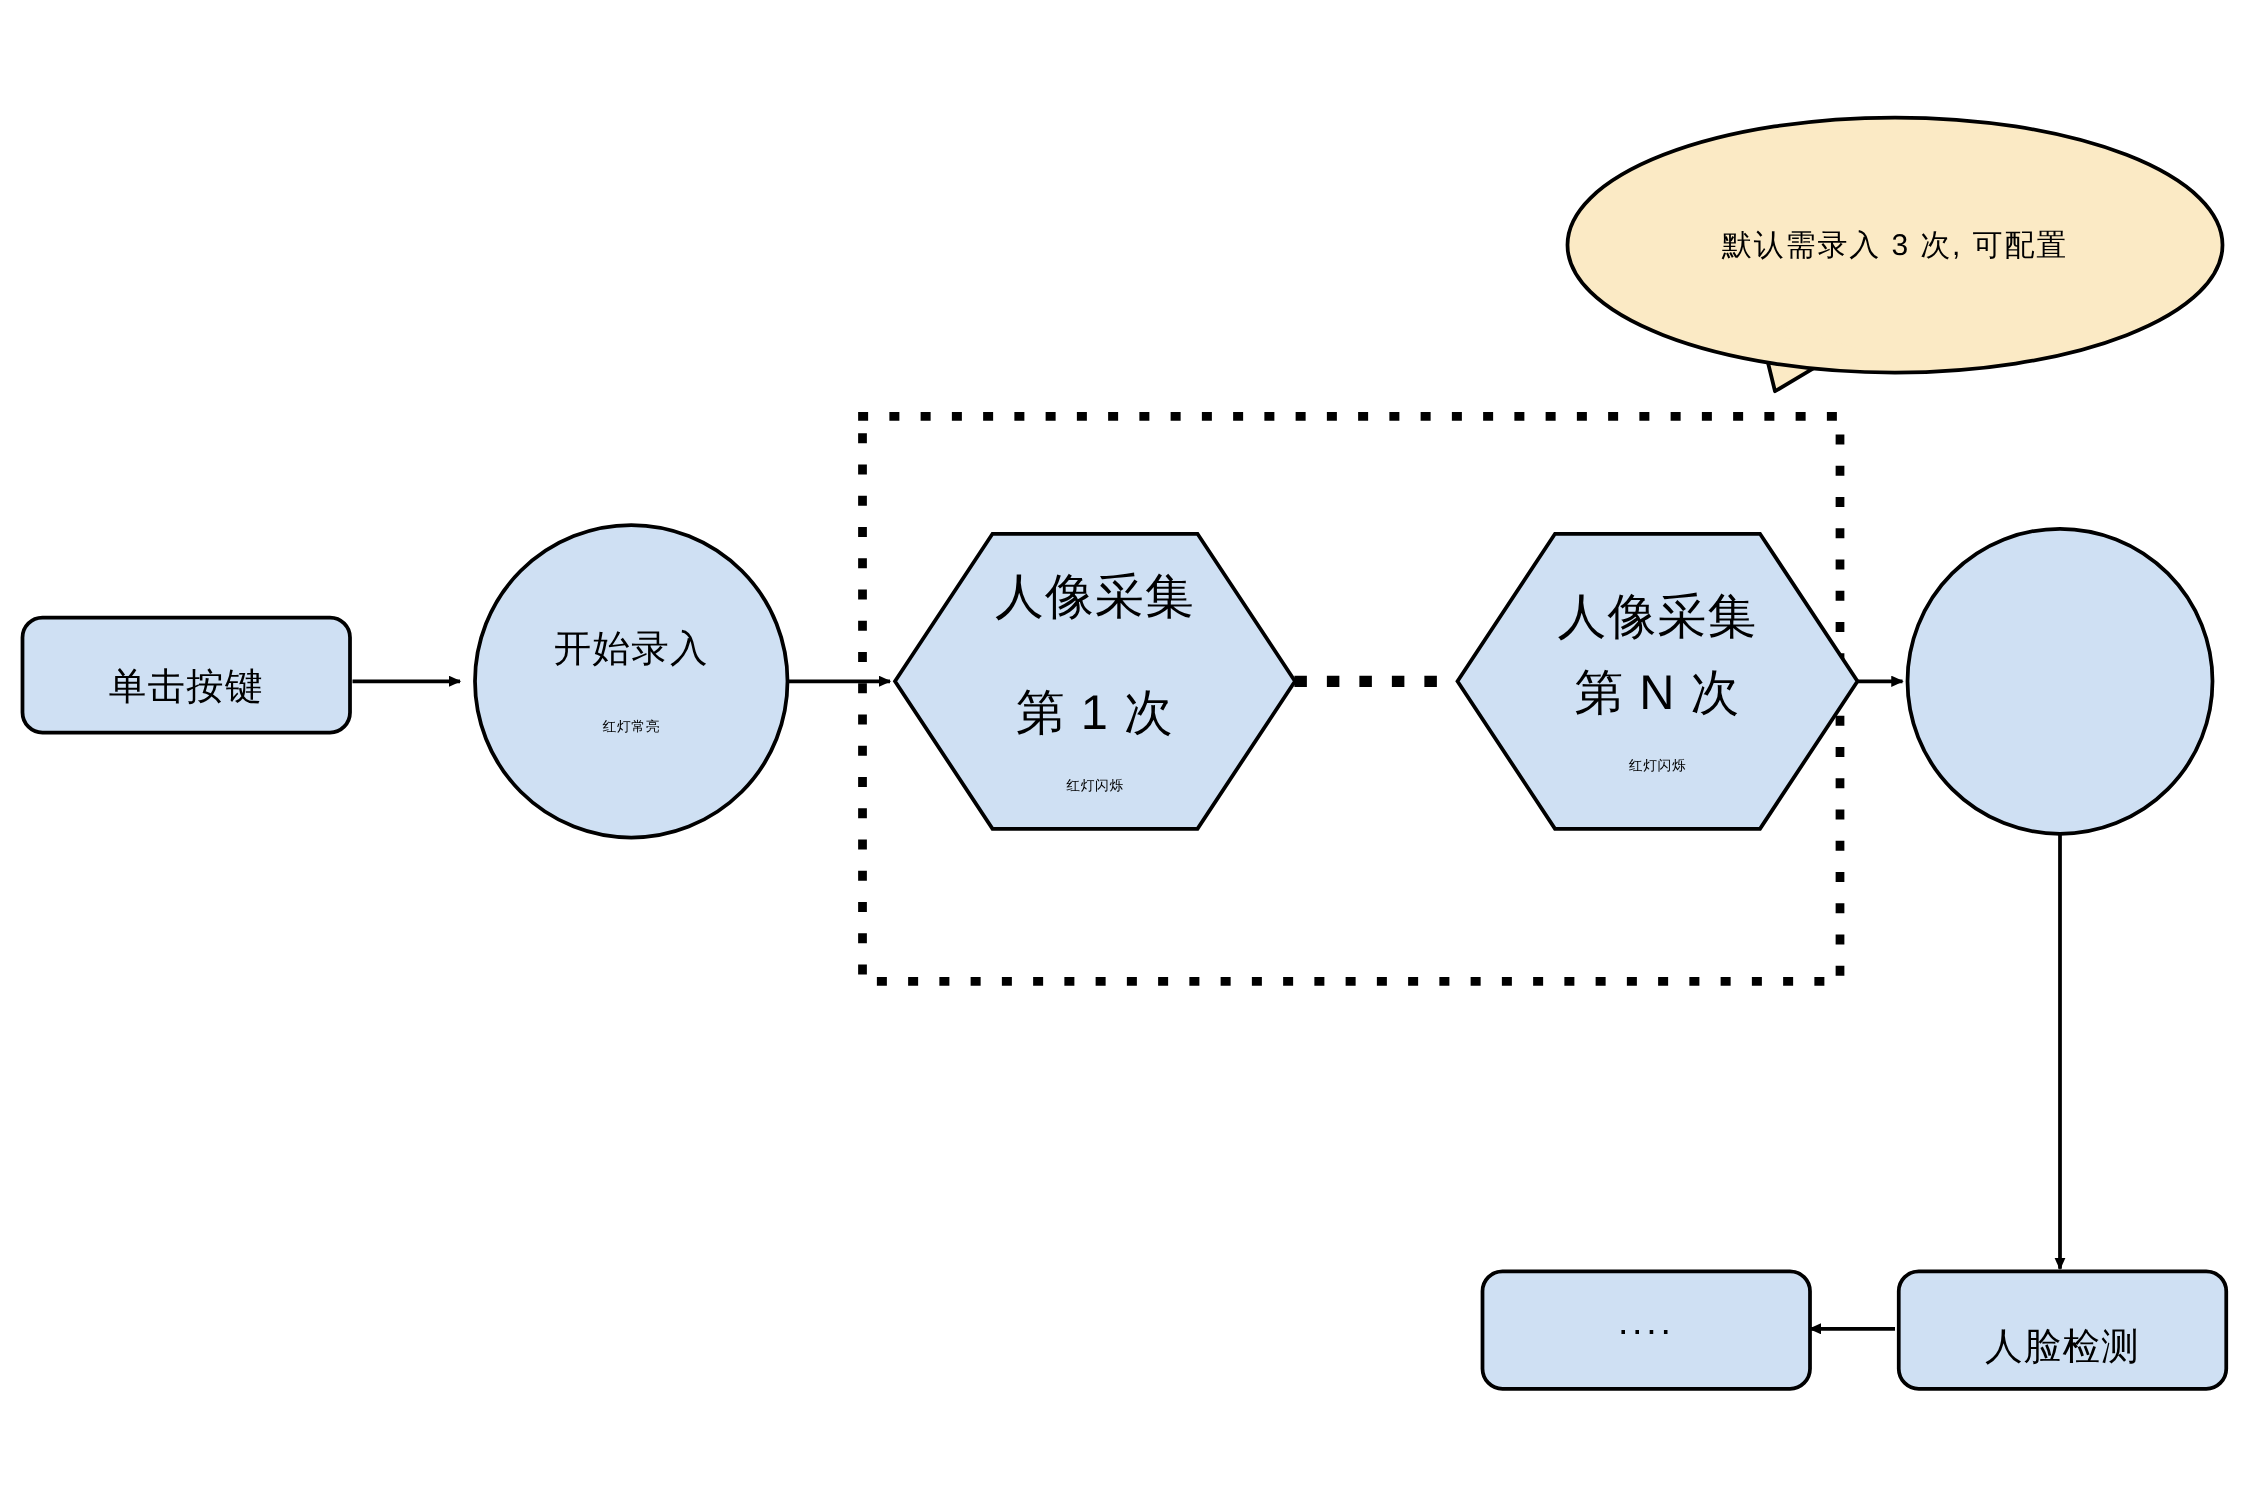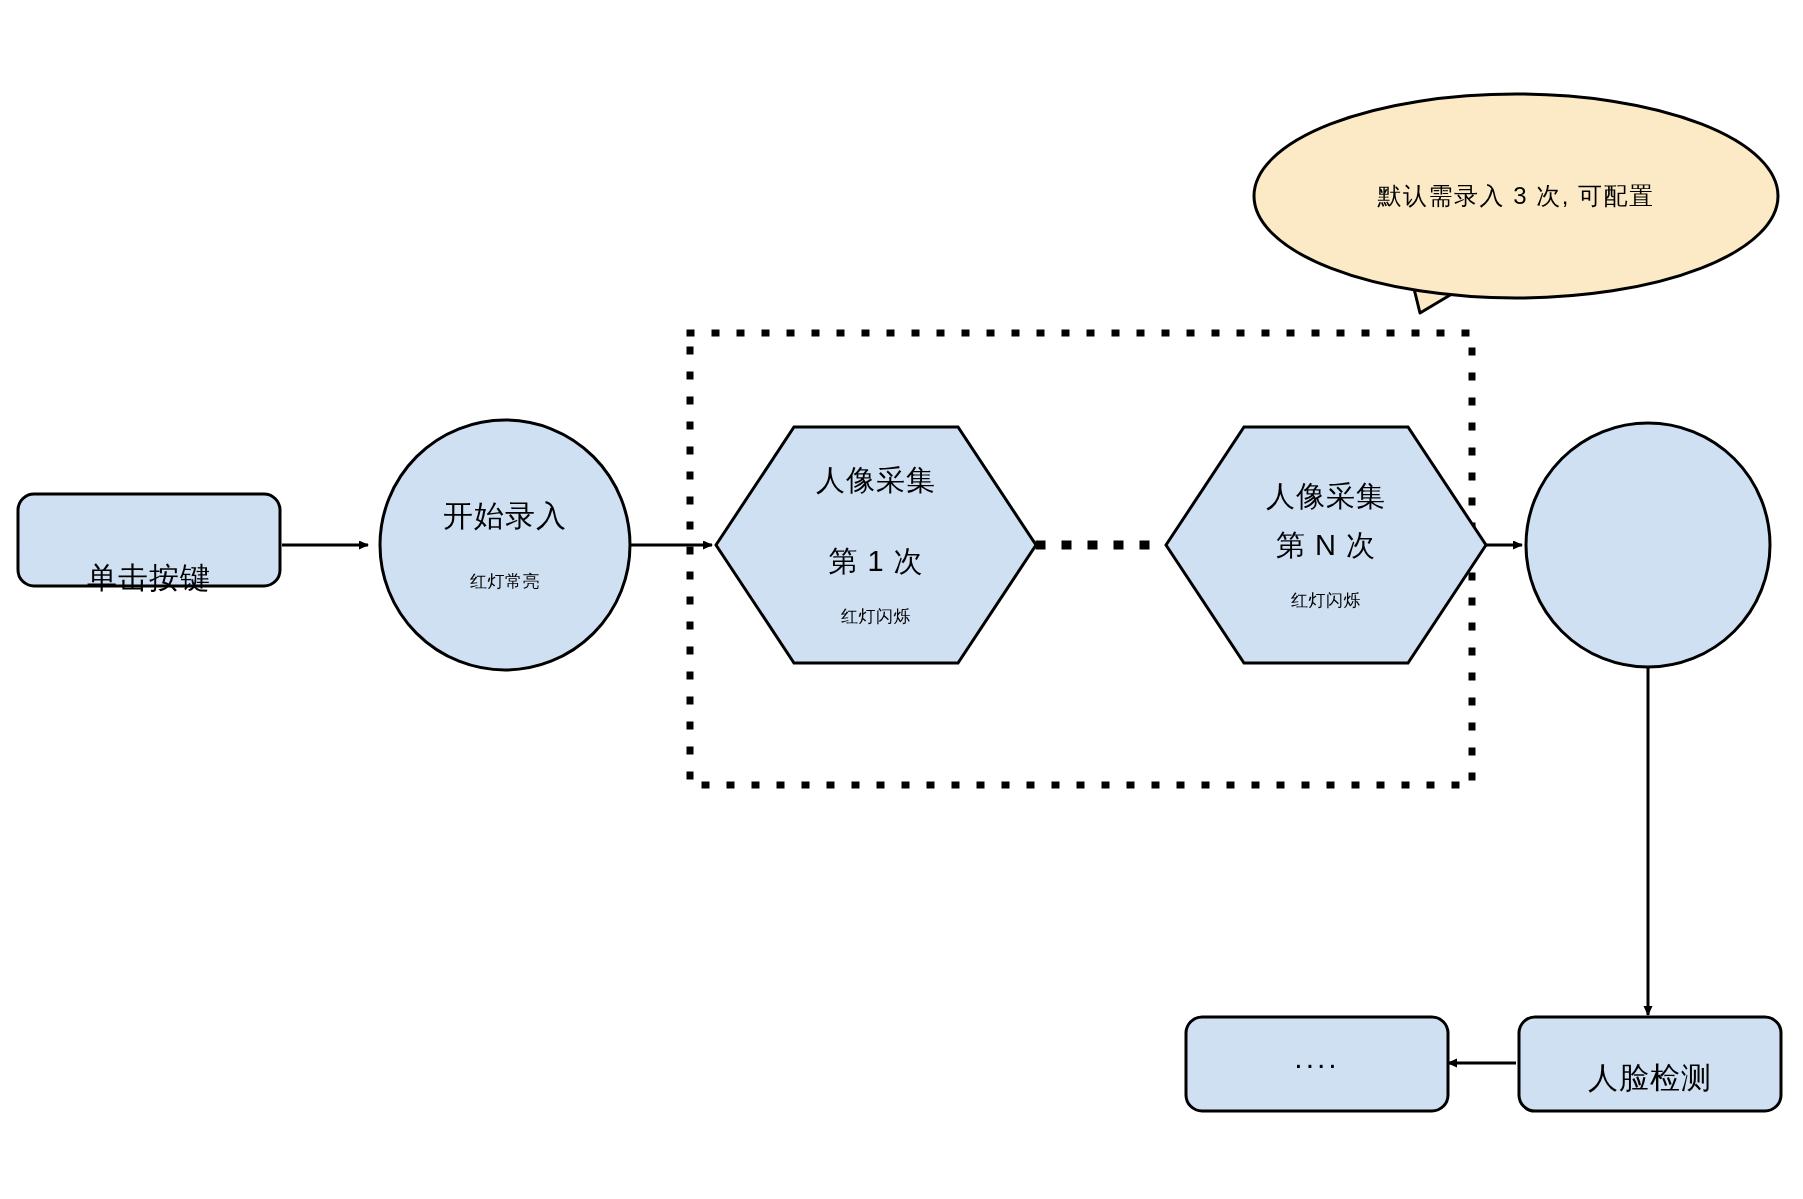--- a/index.html
+++ b/index.html
@@ -31,22 +31,22 @@
     position: absolute;
     display: flex;
     flex-direction: column;
     align-items: center;
     justify-content: center;
     color: #000000;
     pointer-events: none;
     white-space: nowrap;
   }
   .t-big   { font-size: 30px; letter-spacing: 1px; line-height: 1.25; }
-  .t-mid   { font-size: 29px; letter-spacing: 1px; line-height: 1.25; }
-  .t-small { font-size: 17px; letter-spacing: 0.5px; }
+  .t-mid   { font-size: 39px; letter-spacing: 1px; line-height: 1.25; }
+  .t-small { font-size: 11px; letter-spacing: 0.5px; }
   .t-dots  { font-size: 30px; letter-spacing: 3px; }
   .t-call  { font-size: 24px; letter-spacing: 1.5px; }
 
   .stack-gap { height: 36px; }
 </style>
 </head>
 <body>
 
 <div id="canvas">
 
@@ -83,21 +83,21 @@
 
     <line x1="1516" y1="1063" x2="1448" y2="1063" stroke="#000000" stroke-width="3" marker-end="url(#arrow)"></line>
 
     <rect x="1186" y="1017" width="262" height="94" rx="16" ry="16" fill="#cfe0f3" stroke="#000000" stroke-width="3"></rect>
 
     <path d="M 1405 252 L 1420 313 L 1482 276 Z" fill="#fbeac5" stroke="#000000" stroke-width="3" stroke-linejoin="round"></path>
     <ellipse cx="1516" cy="196" rx="262" ry="102" fill="#fbeac5" stroke="#000000" stroke-width="3"></ellipse>
     <path d="M 1408 256 Q 1445 286 1487 279" fill="#fbeac5" stroke="none"></path>
   </svg>
 
-  <div class="node-text t-big" style="left:18px; top:522px; width:262px; height:112px;">单击按键</div>
+  <div class="node-text t-big" style="left:18px; top:494px; width:262px; height:112px;">单击按键</div>
 
   <div class="node-text" style="left:380px; top:420px; width:250px; height:250px;">
     <span class="t-big">开始录入</span>
     <span class="stack-gap"></span>
     <span class="t-small">红灯常亮</span>
   </div>
 
   <div class="node-text" style="left:766px; top:427px; width:220px; height:236px;">
     <span class="t-mid">人像采集</span>
     <span class="t-mid" style="margin-top:44px;">第 1 次</span>

